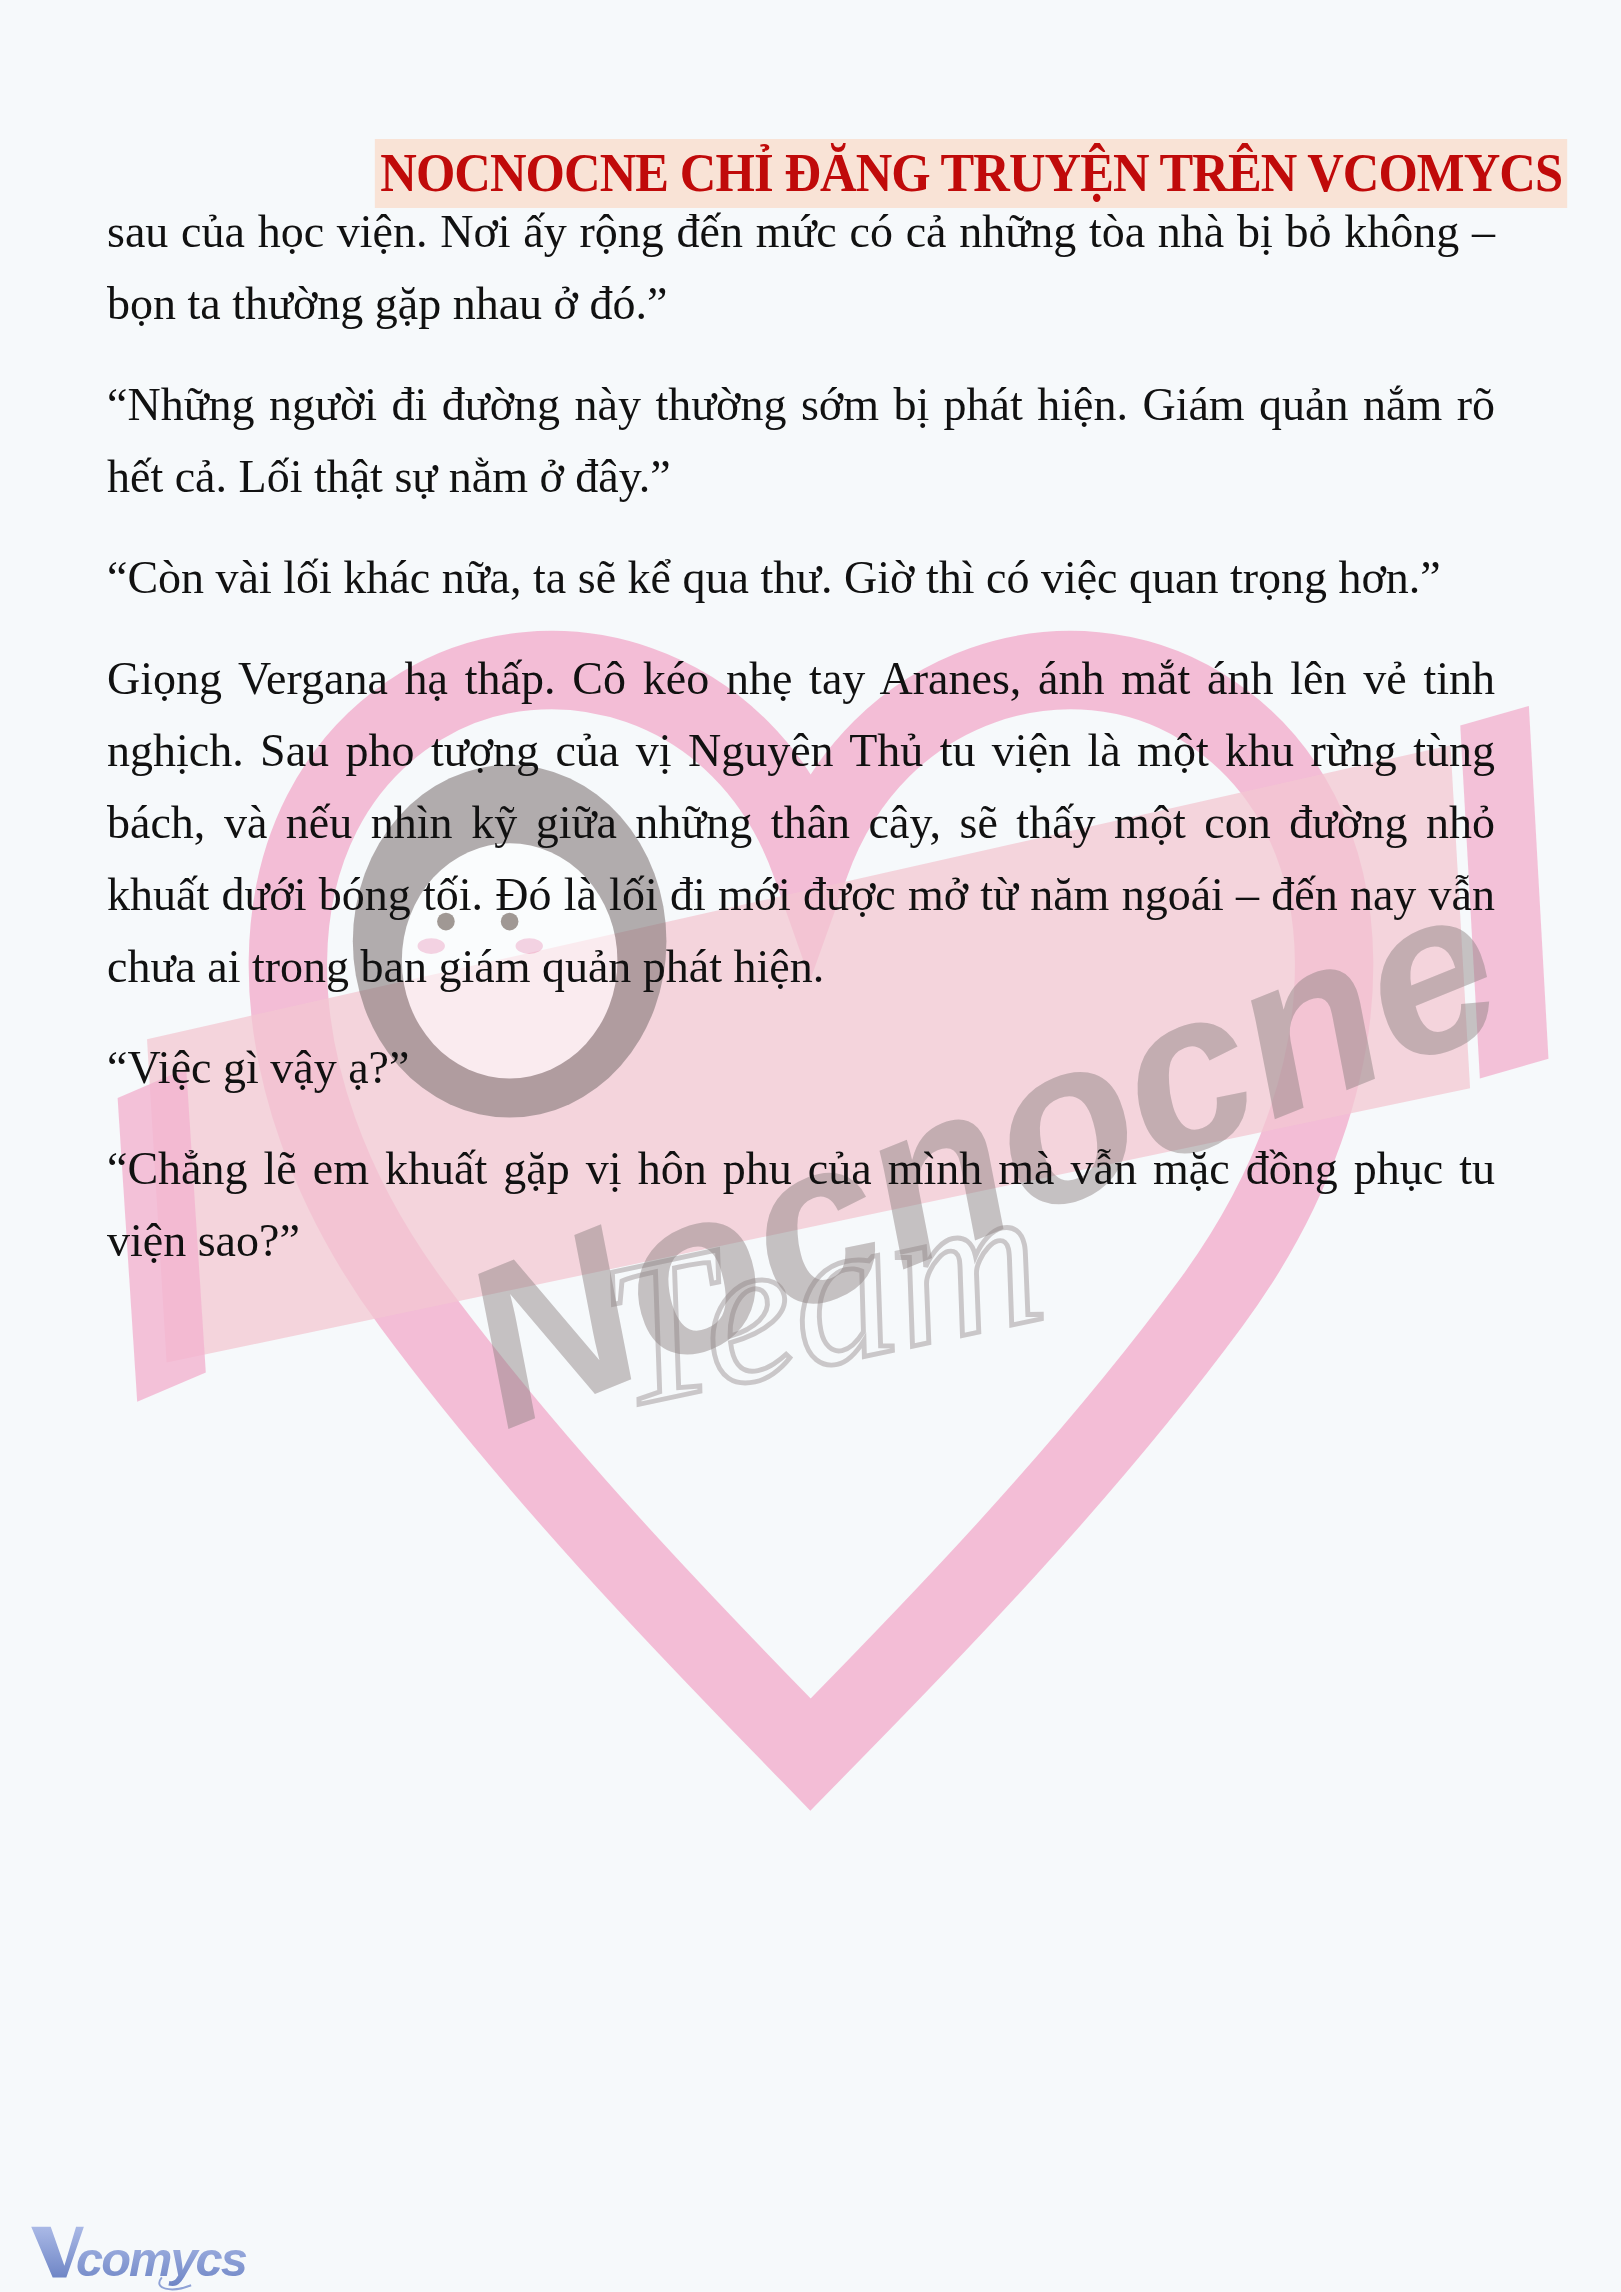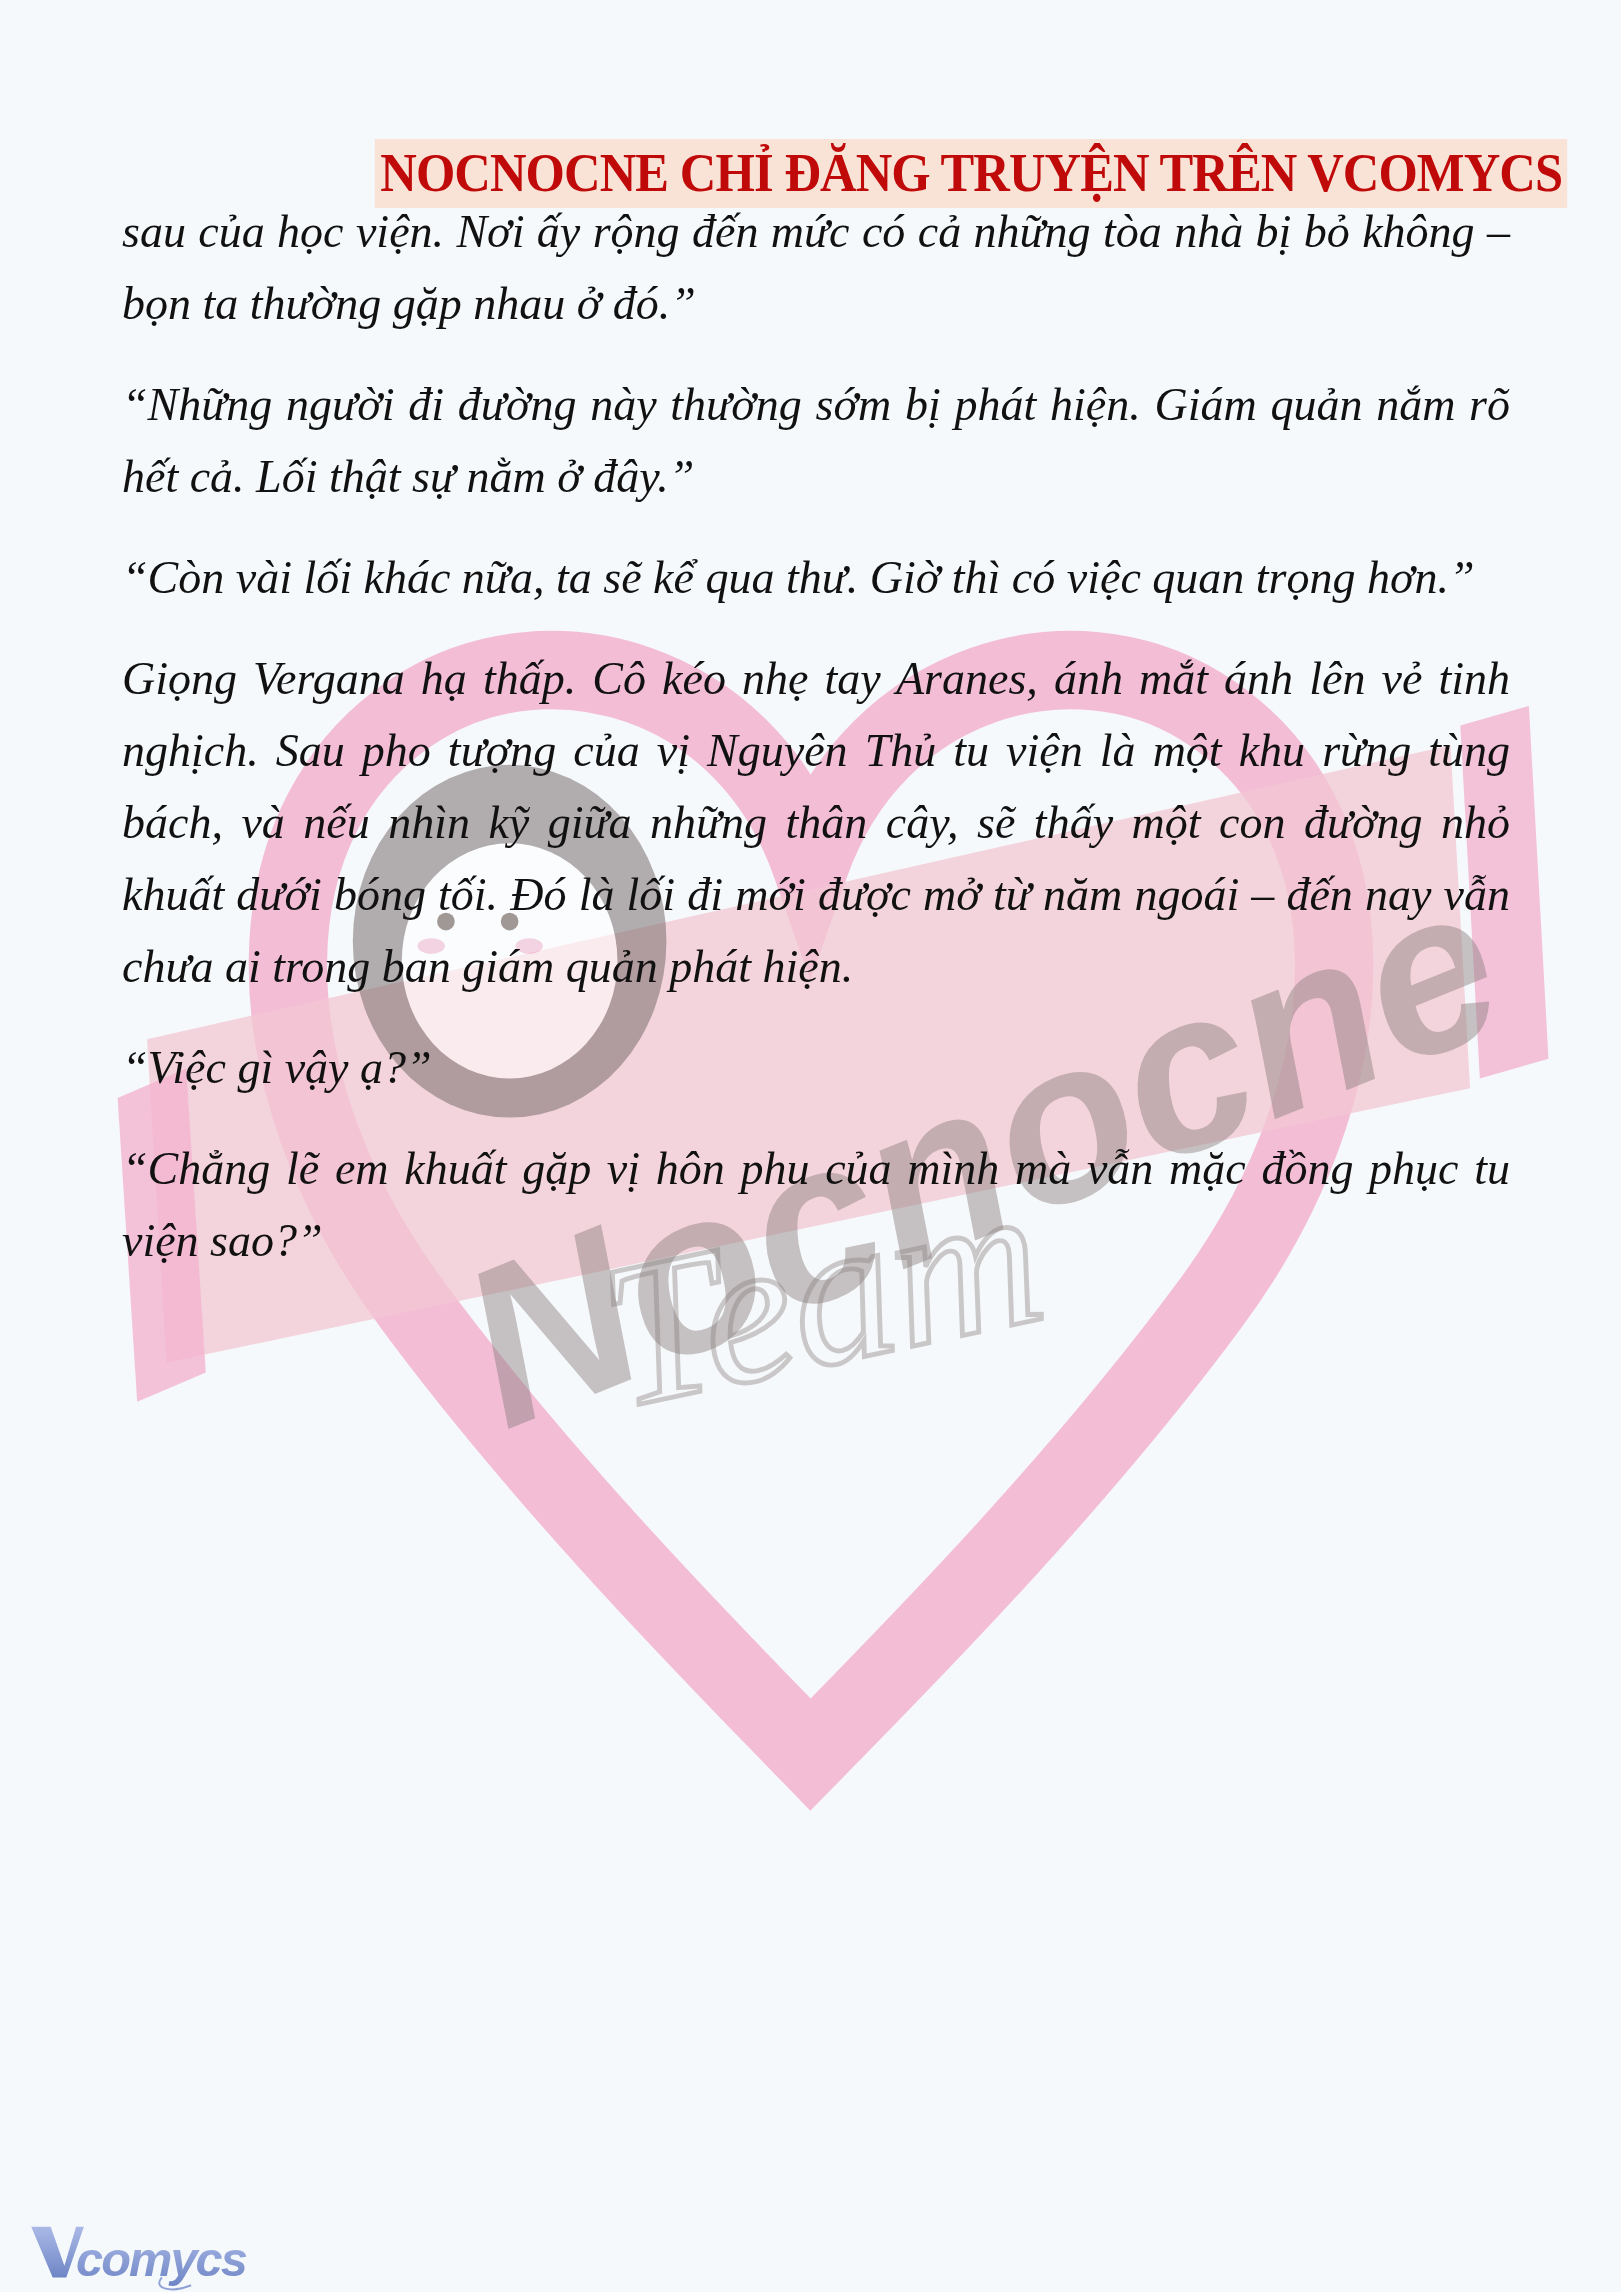--- a/index.html
+++ b/index.html
@@ -22,21 +22,21 @@
     color:#c00a0a;
     font-family:"Liberation Serif", serif;
     font-weight:bold;
     font-size:55px;
     letter-spacing:-1px;
     padding:2px 5.9px 3.9px 5.9px;
     transform:scaleX(0.92);
     line-height:63px;
   }
   .content {
-    position:absolute; left:122px; top:196px; width:1388px; z-index:2;font-style:italic;
+    position:absolute; left:107px; top:196px; width:1388px; z-index:2;
   }
   .para {
     font-size:46px;
     line-height:72px;
     margin:0 0 29px 0;
     text-align:justify;
     color:#111;
   }
   .logo {
     position:absolute; left:24.5px; top:2217px; z-index:2;

